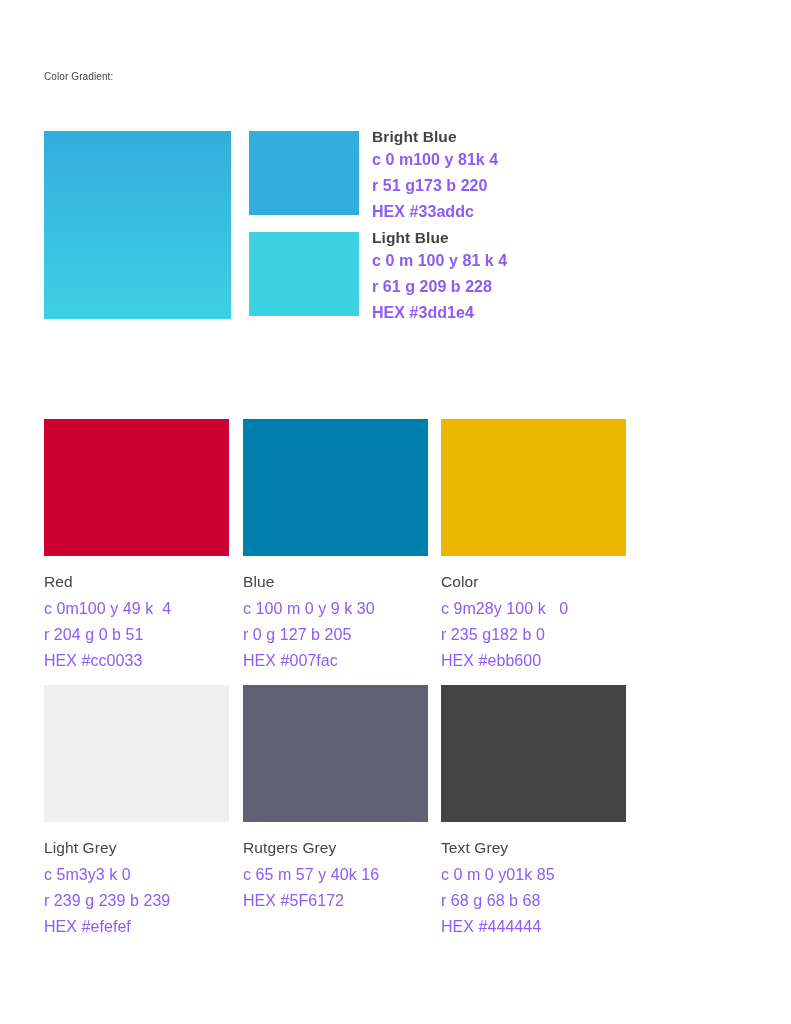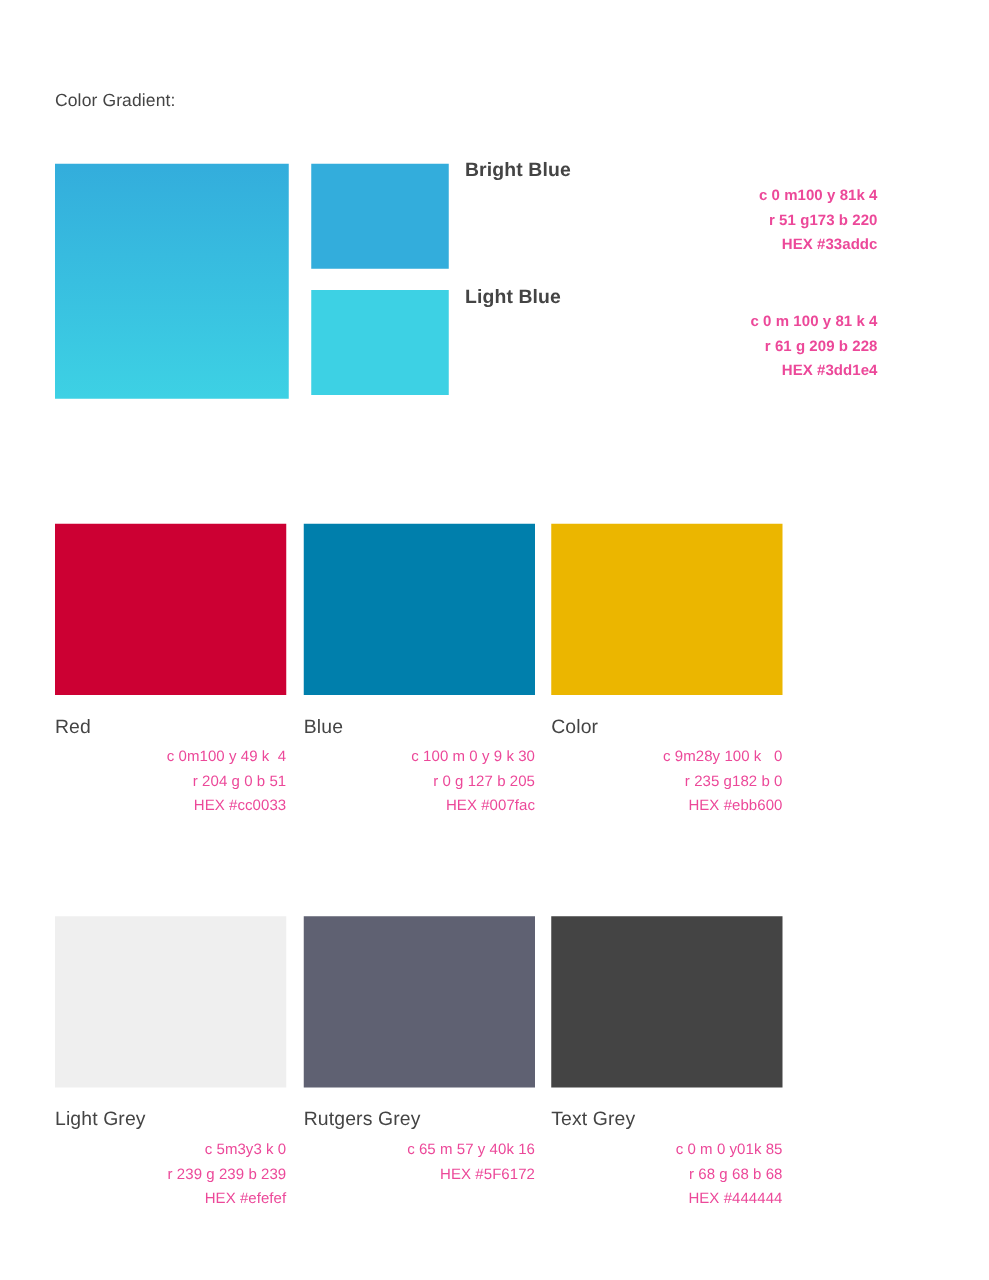--- a/index.html
+++ b/index.html
@@ -18,21 +18,21 @@
   }
 
   
   .gradient-section {
     position: absolute;
     left: 44px;
     top: 70px;
     width: 700px;
   }
   .gradient-heading {
-    font-size: 14px;
+    font-size: 10px;
     color: #444444;
     line-height: 1.45;
     letter-spacing: 0.1px;
   }
   .gradient-subheading {
     font-size: 13.5px;
     color: #444444;
     line-height: 1.45;
     margin-top: 2px;
     letter-spacing: 0.05px;
@@ -70,38 +70,37 @@
   .grad-info.first { top: -4px; }
   .grad-info.second { top: 97px; }
 
   .swatch-name {
     font-size: 15.5px;
     color: #444444;
     line-height: 1.3;
     letter-spacing: 0.1px;
   }
   .swatch-line {
-    font-size: 12px;
-    color: #ec4899;
+    font-size: 16px;
+    color: #8b5cf6;
     line-height: 1.63;
     white-space: pre;
     letter-spacing: 0.05px;
-    text-align: right;
   }
 
   
   .palette-grid {
     position: absolute;
     left: 44px;
     top: 419px;
     width: 700px;
   }
   .palette-row {
     position: relative;
-    height: 314px;
+    height: 266px;
   }
   .palette-cell {
     position: absolute;
     top: 0;
     width: 185px;
   }
   .palette-cell.col0 { left: 0px; }
   .palette-cell.col1 { left: 199px; }
   .palette-cell.col2 { left: 397px; }
 

